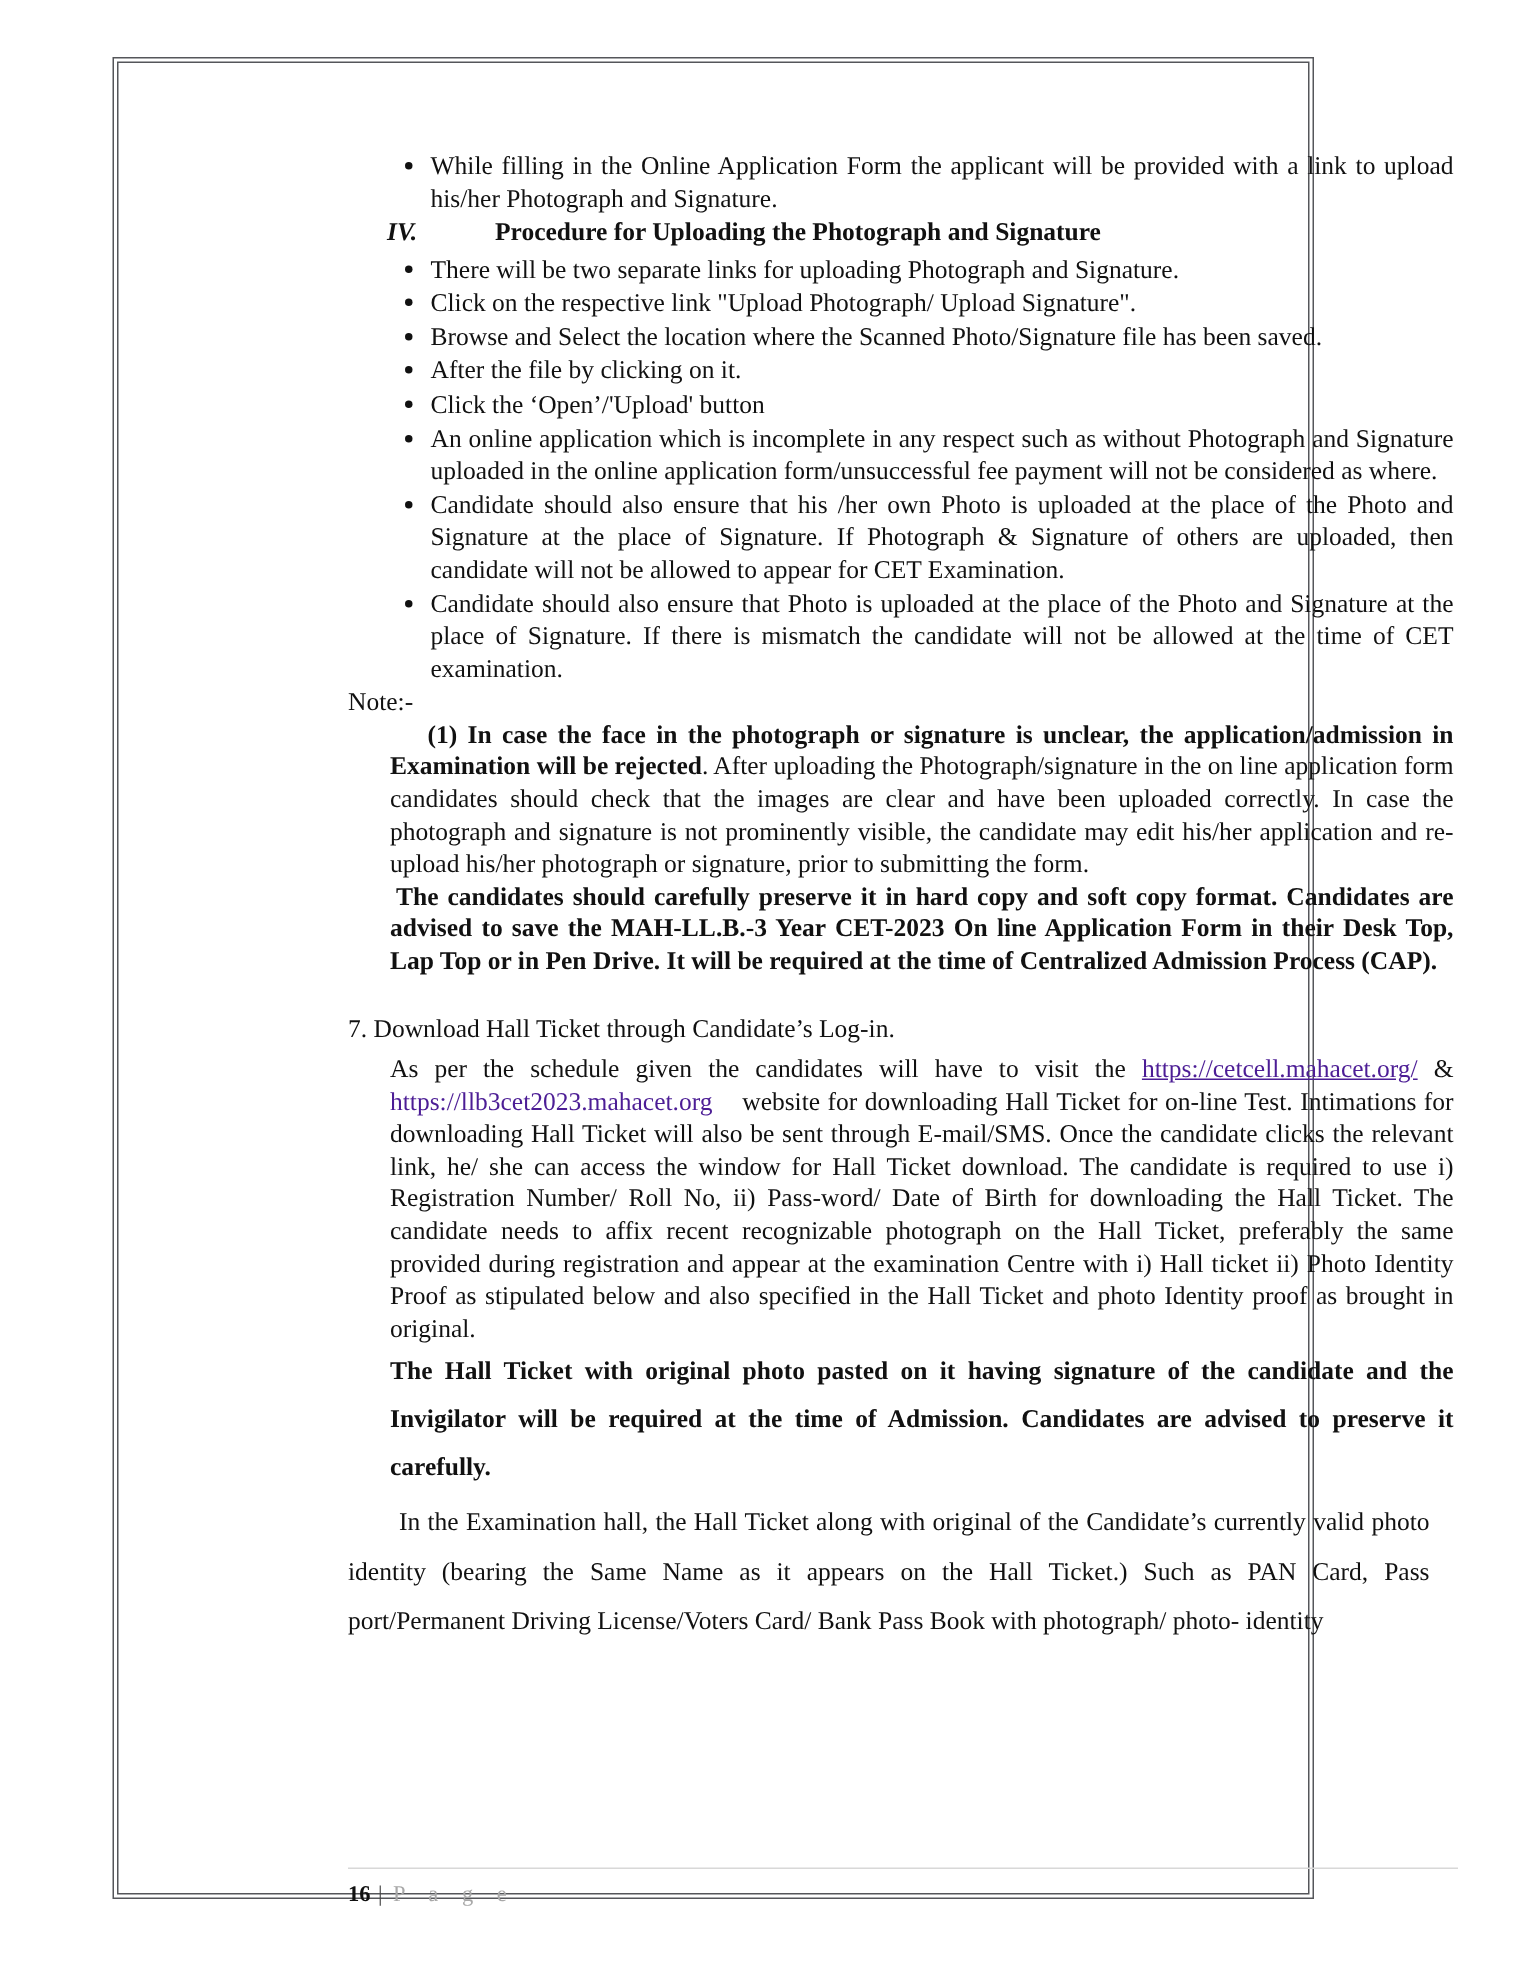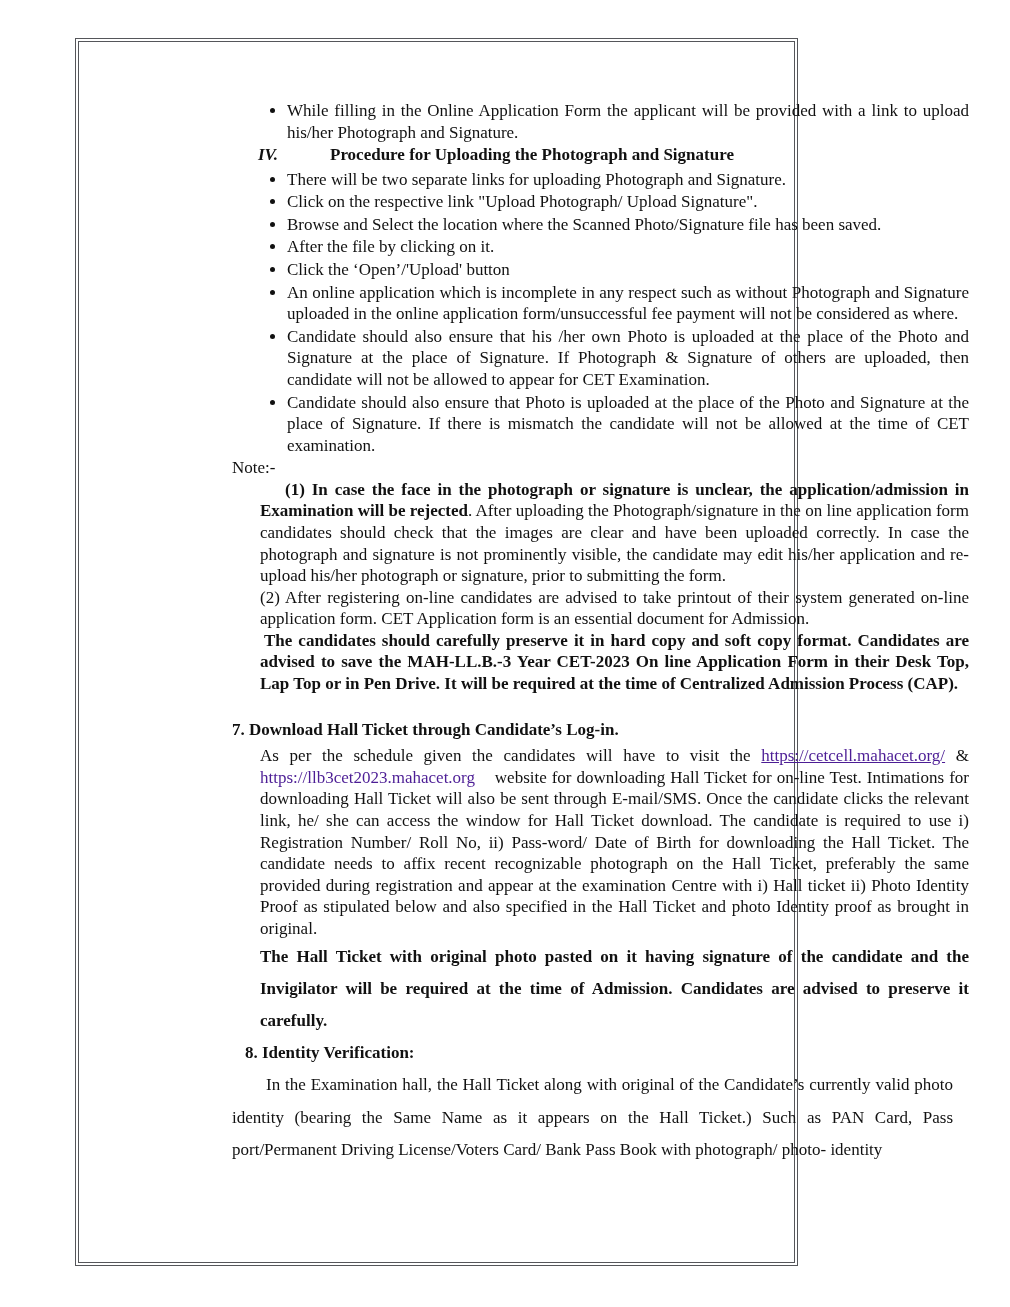--- a/index.html
+++ b/index.html
@@ -9,21 +9,21 @@
     width: 1010px;
     height: 1307px;
     position: relative;
     font-family: "Liberation Serif", "DejaVu Serif", serif;
     color: #111111;
   }
   .page-border {
     position: absolute;
     left: 75px;
     top: 38px;
-    width: 723px;
+    width: 801px;
     height: 1228px;
     box-sizing: border-box;
     border: 4px double #55565a;
     background: #ffffff;
   }
   .content {
     position: absolute;
     left: 153px;
     top: 58px;
     width: 737px;
@@ -46,21 +46,21 @@
   .sec4-heading .sec-num { display: inline-block; width: 72px; font-style: italic; }
   .note-label {
     font-weight: normal;
     margin: 1px 0 0 0;
     text-align: left;
   }
   .note-p { margin: 0 0 0 28px; }
   .note-p1 { text-indent: 25px; }
   .note-p3 { font-weight: bold; text-indent: 4px; }
   .sec7-heading {
-    font-weight: bold;
+    font-weight: normal;
     margin: 24px 0 5px 0;
     text-align: left;
   }
   .sec7-para { margin: 0 0 0 28px; }
   .sec7-bold {
     margin: 2px 0 0 28px;
     font-weight: bold;
     line-height: 1.88;
   }
   .sec8-heading {
@@ -114,30 +114,31 @@
       <li>Click the ‘Open’/'Upload' button</li>
       <li>An online application which is incomplete in any respect such as without Photograph and Signature uploaded in the online application form/unsuccessful fee payment will not be considered as where.</li>
       <li>Candidate should also ensure that his /her own Photo is uploaded at the place of the Photo and Signature at the place of Signature. If Photograph &amp; Signature of others are uploaded, then candidate will not be allowed to appear for CET Examination.</li>
       <li>Candidate should also ensure that Photo is uploaded at the place of the Photo and Signature at the place of Signature.  If there is mismatch the candidate will not be allowed at the time of CET examination.</li>
     </ul>
 
     <p class="note-label">Note:-</p>
 
     <p class="note-p note-p1"><b>(1) In case the face in the photograph or signature is unclear, the application/admission in Examination will be rejected</b><span>. After uploading the Photograph/signature in the on line application form candidates should check that the images are clear and have been uploaded correctly. In case the photograph and signature is not prominently visible, the candidate may edit his/her application and re-upload his/her photograph or signature, prior to submitting the form.</span></p>
 
-    <p class="note-p">(2) After registering on-line candidates are advised to take printout of their system generated on-line application form. CET Application form is an essential document for Admission.</p>
 
     <p class="note-p note-p3">The candidates should carefully preserve it in hard copy and soft copy format. Candidates are advised to save the MAH-LL.B.-3 Year CET-2023 On line Application Form in their Desk Top, Lap Top or in Pen Drive. It will be required at the time of Centralized Admission Process (CAP).</p>
 
     <p class="sec7-heading">7. Download Hall Ticket through Candidate’s Log-in.</p>
 
     <p class="sec7-para"><span>As per the schedule given the candidates will have to visit the </span><a class="doc-link">https://cetcell.mahacet.org/</a><span> &amp; </span><a class="doc-link no-underline">https://llb3cet2023.mahacet.org</a><span>&nbsp;&nbsp;&nbsp; website for downloading Hall Ticket for on-line Test. Intimations for downloading Hall Ticket will also be sent through E-mail/SMS. Once the candidate clicks the relevant link, he/ she can access the window for Hall Ticket download. The candidate is required to use i) Registration Number/ Roll No, ii) Pass-word/ Date of Birth for downloading the Hall Ticket. The candidate needs to affix recent recognizable photograph on the Hall Ticket, preferably the same provided during registration and appear at the examination Centre with i) Hall ticket ii) Photo Identity Proof as stipulated below and also specified in the Hall Ticket and photo Identity proof as brought in original.</span></p>
 
     <p class="sec7-bold">The Hall Ticket with original photo pasted on it having signature of the candidate and the Invigilator will be required at the time of Admission. Candidates are advised to preserve it carefully.</p>
 
-    <p class="sec8-heading">8. Identity Verification:</p>
 
     <p class="sec8-para">In the Examination hall, the Hall Ticket along with original of the Candidate’s currently valid photo identity (bearing the Same Name as it appears on the Hall Ticket.) Such as PAN Card, Pass port/Permanent Driving License/Voters Card/ Bank Pass Book with photograph/ photo- identity</p>
 
   </div>
 
+  <div class="footer">
+    <span class="page-num">16</span><span class="sep">|</span><span class="page-word">P a g e</span>
+  </div>
 
 </div>
 
 </body></html>

